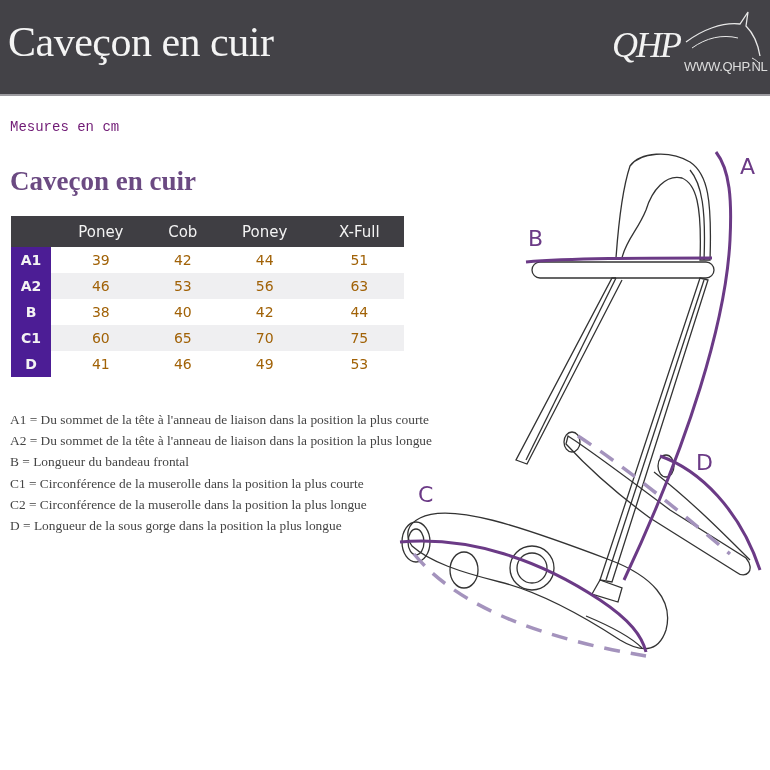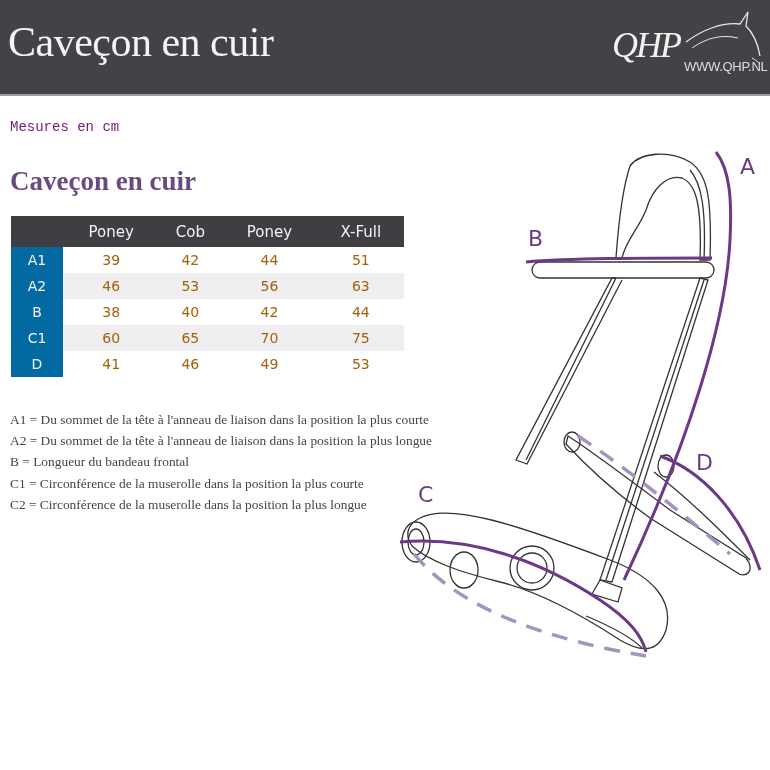--- a/index.html
+++ b/index.html
@@ -33,21 +33,21 @@
   .size-table {
     position: absolute; left: 11px; top: 216px; width: 393px; border-collapse: collapse;
     font-family: "DejaVu Sans", sans-serif;
   }
   .size-table th {
     background: #3f3e43; color: #f3f3f3; font-weight: normal; font-size: 15px;
     height: 31px; padding: 0; text-align: center;
   }
   .size-table th.corner { width: 36px; }
   .size-table td { height: 26px; padding: 0; text-align: center; font-size: 14px; color: #a16207; }
-  .size-table td.rowhead { background: #0369a1; color: #f3f3f3; font-size: 14px; width: 52px; }
+  .size-table td.rowhead { background: #4c1d95; color: #f3f3f3; font-size: 14px; width: 40px; font-weight: bold; }
   .size-table tr:nth-child(odd) td.val { background: #ffffff; }
   .size-table tr:nth-child(even) td.val { background: #efeff1; }
   .legend { position: absolute; left: 10px; top: 409px; font-size: 13.4px; color: #444; line-height: 21.2px; }
   .legend div { white-space: nowrap; }
   .diagram { position: absolute; left: 390px; top: 140px; }
   .diag-label { font-family: "DejaVu Sans", sans-serif; font-size: 22px; fill: #6b3a86; }
 </style>
 </head>
 <body>
 
@@ -115,20 +115,21 @@
     </tr>
   </tbody>
 </table>
 
 <div class="legend">
   <div>A1 = Du sommet de la tête à l'anneau de liaison dans la position la plus courte</div>
   <div>A2 = Du sommet de la tête à l'anneau de liaison dans la position la plus longue</div>
   <div>B = Longueur du bandeau frontal</div>
   <div>C1 = Circonférence de la muserolle dans la position la plus courte</div>
   <div>C2 = Circonférence de la muserolle dans la position la plus longue</div>
+  <div>D = Longueur de la sous gorge dans la position la plus longue</div>
 </div>
 
 <svg class="diagram" width="380" height="520" viewBox="0 0 380 520">
   <g fill="none" stroke="#333" stroke-width="1.3">
 
     <path d="M240 26 C250 12 280 10 300 22 C318 34 322 60 320 120 L310 120 C312 64 306 44 292 38 C276 34 262 50 256 70 C248 90 236 100 232 118 L226 118 C228 90 232 50 240 26 Z"></path>
     <path d="M300 30 C312 44 316 70 314 120"></path>
 
     <rect x="142" y="122" width="182" height="16" rx="8"></rect>
 

